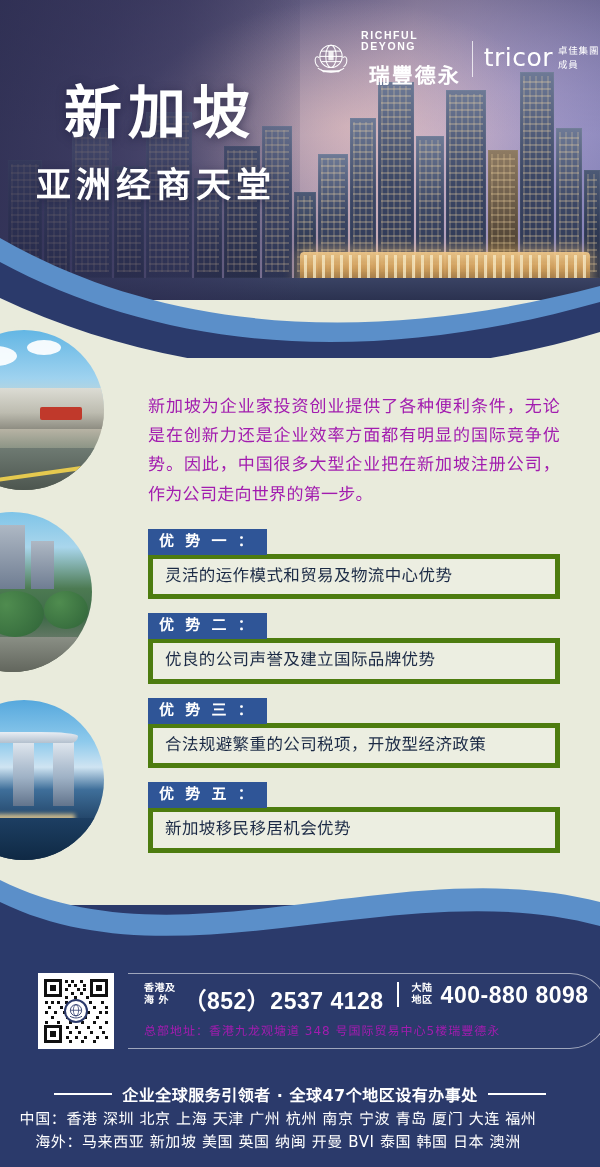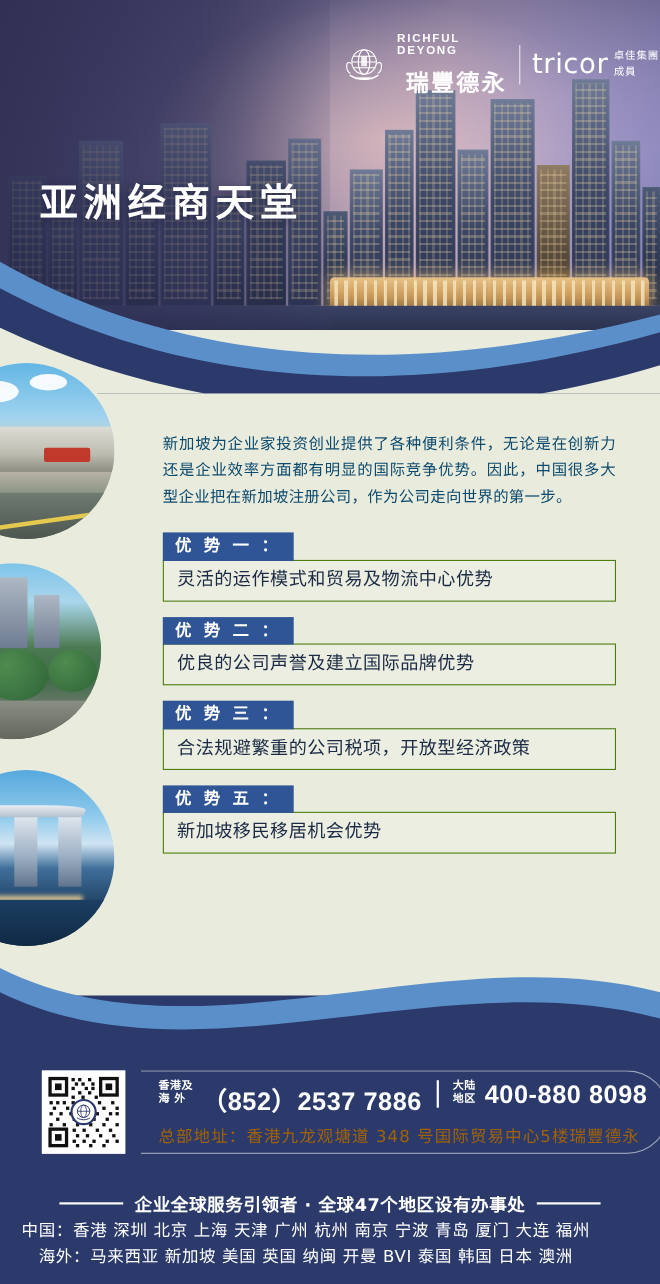--- a/index.html
+++ b/index.html
@@ -193,38 +193,38 @@
   }
   .ph-mbs .glow {
     position:absolute; left:18%; right:18%; bottom:24%; height:5%;
     background: rgba(255,220,150,.75); filter: blur(2px);
   }
 
   
   .content { position: absolute; left: 148px; top: 392px; width: 412px; z-index: 8; }
 
   .intro {
-    font-size: 14px; line-height: 1.72; color: #0c4a6e;
+    font-size: 17px; line-height: 1.72; color: #a21caf;
     letter-spacing: .3px; text-align: justify;
   }
 
   .adv-list { margin-top: 20px; }
   .adv-item { margin-bottom: 14px; position: relative; }
   .adv-badge {
     display: inline-block;
     background: #2f5597;
     color: #ffffff;
     font-size: 15px; font-weight: 700;
     letter-spacing: 3px;
     padding: 3px 11px 4px 11px;
     line-height: 1.25;
     position: relative; z-index: 2;
   }
   .adv-text {
-    border: 1px solid #4d7c0f;
+    border: 5px solid #4d7c0f;
     background: #eceee1;
     color: #1b2a45;
     font-size: 16.5px;
     letter-spacing: .4px;
     padding: 5px 12px 6px 12px;
     margin-top: -1px;
     line-height: 1.5;
   }
 
   
@@ -266,21 +266,21 @@
   .lbl2 {
     font-size: 10px; color: #fff; line-height: 1.18; letter-spacing: .5px;
     white-space: nowrap; font-weight: 600;
   }
   .phone-num {
     font-size: 23px; font-weight: 700; color: #fff; letter-spacing: .5px;
     font-family: "Liberation Sans", sans-serif; white-space: nowrap;
   }
   .vbar { width: 2px; height: 25px; background: #fff; margin: 0 5px; }
   .addr {
-    margin-top: 5px; font-size: 15px; color: #a16207; letter-spacing: 1px;
+    margin-top: 5px; font-size: 12px; color: #a21caf; letter-spacing: 1px;
     white-space: nowrap;
   }
 
   .tagline-wrap {
     position: absolute; left: 0; top: 1082px; width: 600px;
     display: flex; align-items: center; justify-content: center; gap: 10px; z-index: 9;
   }
   .rule { width: 58px; height: 2px; background: #fff; }
   .tagline {
     font-size: 16px; font-weight: 700; color: #fff; letter-spacing: .5px; white-space: nowrap; text-align: center;
@@ -320,20 +320,21 @@
       <div class="bld warm" style="left:488px;width:30px; height:128px;"></div>
       <div class="bld lit" style="left:520px;width:34px; height:206px;"></div>
       <div class="bld lit" style="left:556px;width:26px; height:150px;"></div>
       <div class="bld" style="left:584px;width:16px; height:108px;"></div>
       <div class="waterfront"></div>
       <div class="water"></div>
     </div>
 
     <div class="hero-left-shade"></div>
 
+    <div class="title-main">新加坡</div>
     <div class="title-sub">亚洲经商天堂</div>
 
     <div class="logo-lockup">
       <svg class="crest" viewBox="0 0 64 64">
         <g fill="none" stroke="#ffffff" stroke-width="1.6">
           <circle cx="32" cy="28" r="17"></circle>
           <ellipse cx="32" cy="28" rx="8" ry="17"></ellipse>
           <line x1="15" y1="28" x2="49" y2="28"></line>
           <line x1="17" y1="20" x2="47" y2="20"></line>
           <line x1="17" y1="36" x2="47" y2="36"></line>
@@ -515,21 +516,21 @@
         </div>
       </div>
     </div>
 
     <div class="contact-box">
       <div class="phone-line">
         <span class="lbl2">
           <span>香港及</span><br>
           <span>海 外</span>
         </span>
-        <span class="phone-num">（852）2537 7886</span>
+        <span class="phone-num">（852）2537 4128</span>
         <span class="vbar"></span>
         <span class="lbl2">
           <span>大陆</span><br>
           <span>地区</span>
         </span>
         <span class="phone-num">400-880 8098</span>
       </div>
       <div class="addr">总部地址：香港九龙观塘道 348 号国际贸易中心5楼瑞豐德永</div>
     </div>
   </div>

